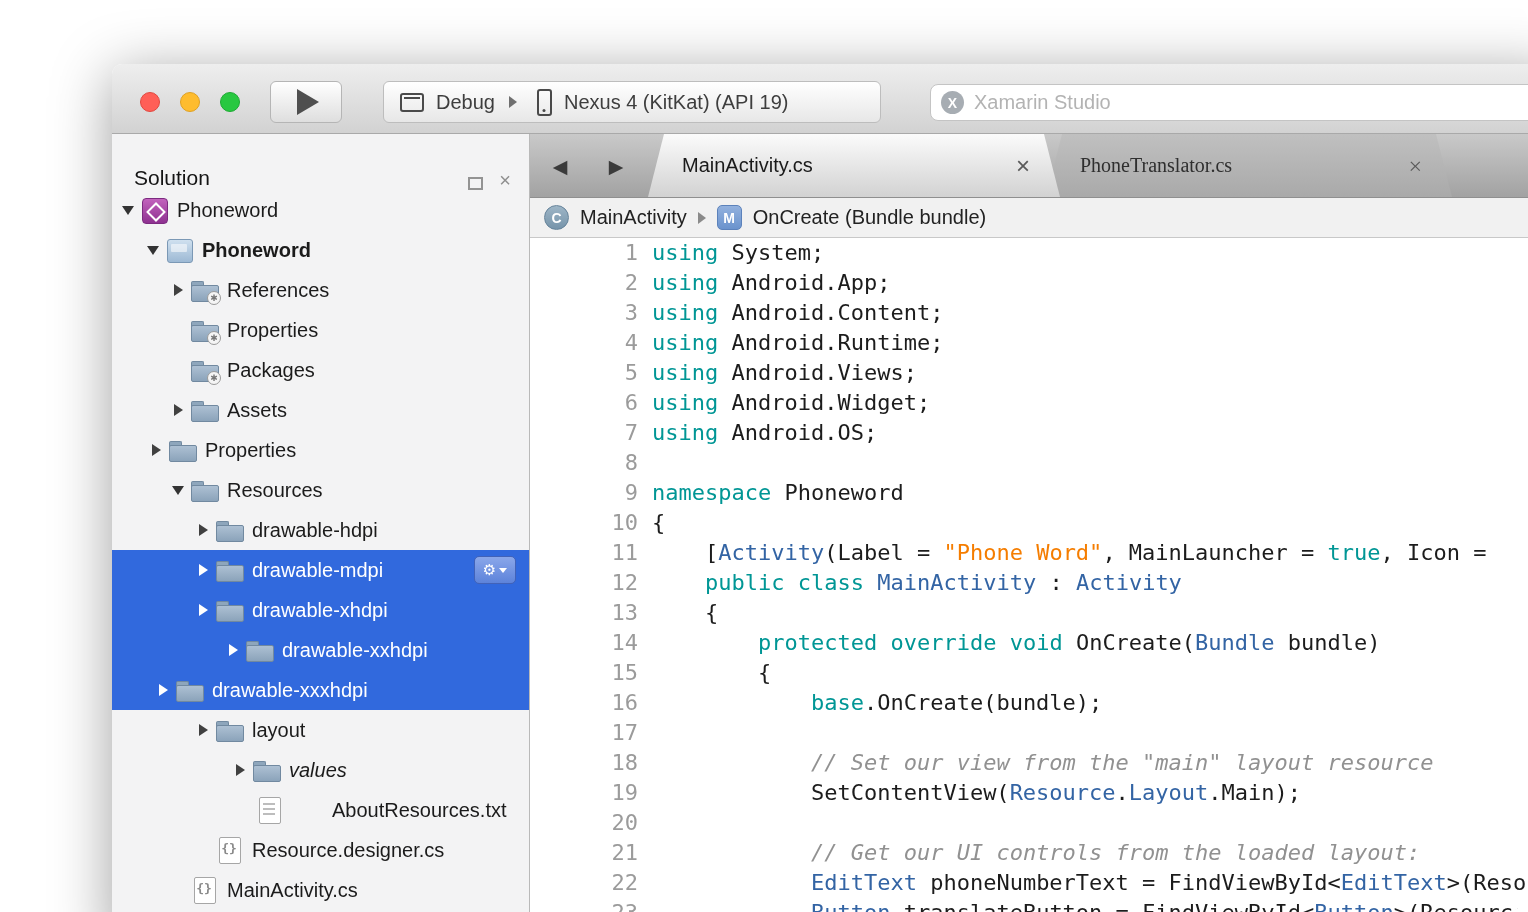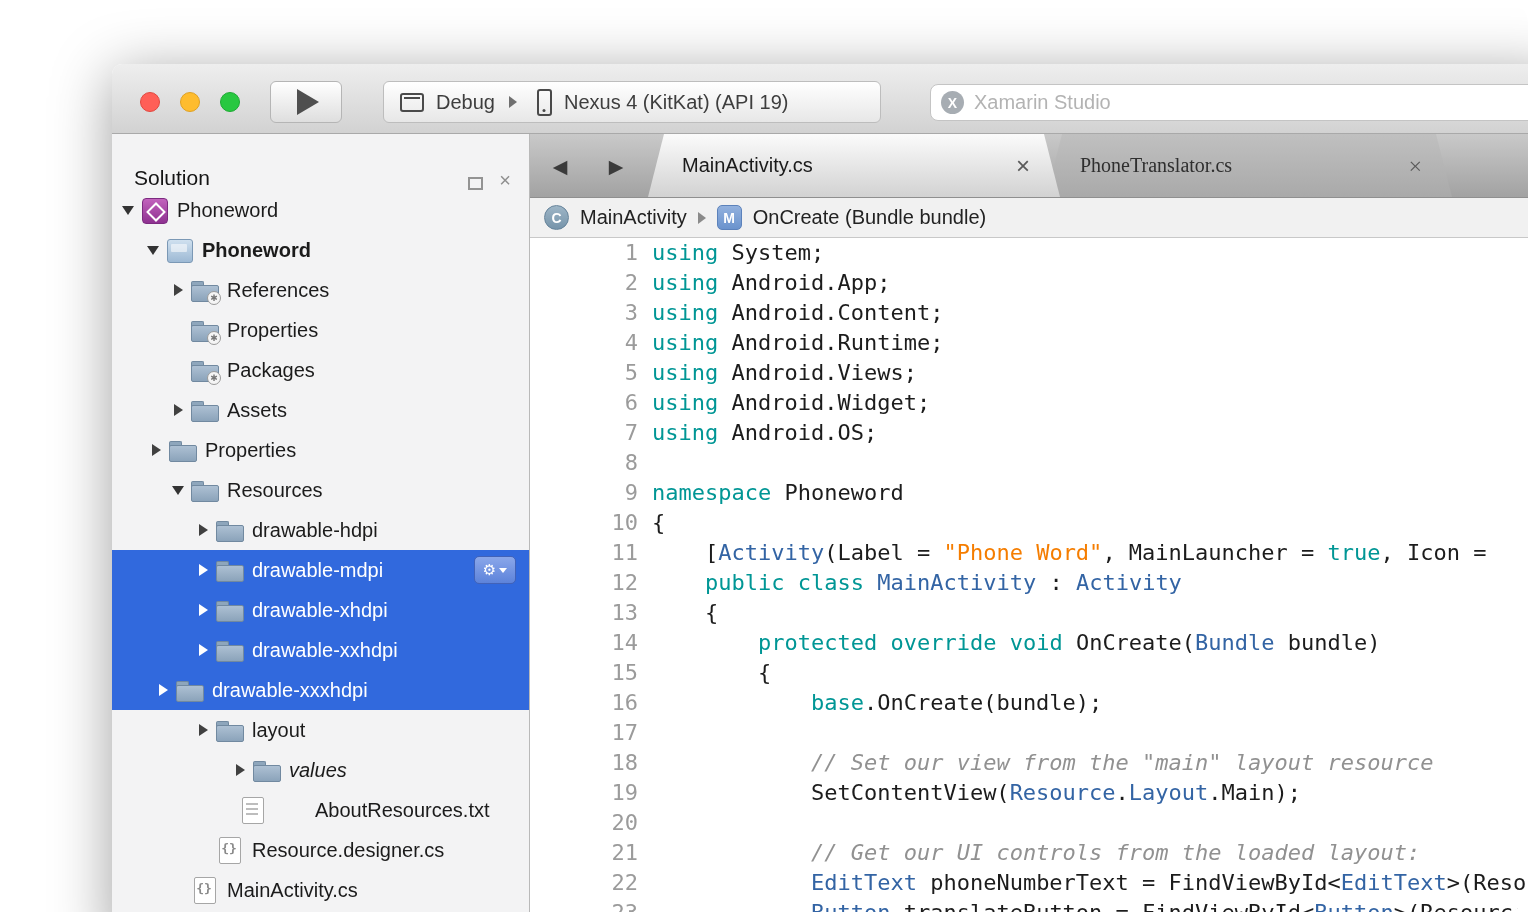--- a/index.html
+++ b/index.html
@@ -224,41 +224,41 @@
               <span class="gear-btn">
                 <span class="gear-glyph">⚙</span>
                 <span class="gear-caret"></span>
               </span>
             </div>
             <div class="row selected" style="padding-left: 83px; text-align: right;">
               <span class="arrow right"></span>
               <span class="t-icon folder"></span>
               <span class="t-label">drawable-xhdpi</span>
             </div>
-            <div class="row selected" style="padding-left: 83px;">
+            <div class="row selected" style="padding-left: 113px;">
               <span class="arrow right"></span>
               <span class="t-icon folder"></span>
               <span class="t-label">drawable-xxhdpi</span>
             </div>
             <div class="row selected" style="padding-left: 43px;">
               <span class="arrow right"></span>
               <span class="t-icon folder"></span>
               <span class="t-label">drawable-xxxhdpi</span>
             </div>
             <div class="row" style="padding-left: 83px;">
               <span class="arrow right"></span>
               <span class="t-icon folder"></span>
               <span class="t-label">layout</span>
             </div>
             <div class="row" style="padding-left: 120px; font-style: italic;">
               <span class="arrow right"></span>
               <span class="t-icon folder"></span>
               <span class="t-label">values</span>
             </div>
-            <div class="row" style="padding-left: 66px; gap: 40px;">
+            <div class="row" style="padding-left: 83px; gap: 40px;">
               <span class="arrow none"></span>
               <span class="t-icon file-txt"></span>
               <span class="t-label">AboutResources.txt</span>
             </div>
             <div class="row" style="padding-left: 83px;">
               <span class="arrow none"></span>
               <span class="t-icon file-cs"></span>
               <span class="t-label">Resource.designer.cs</span>
             </div>
             <div class="row" style="padding-left: 58px;">

